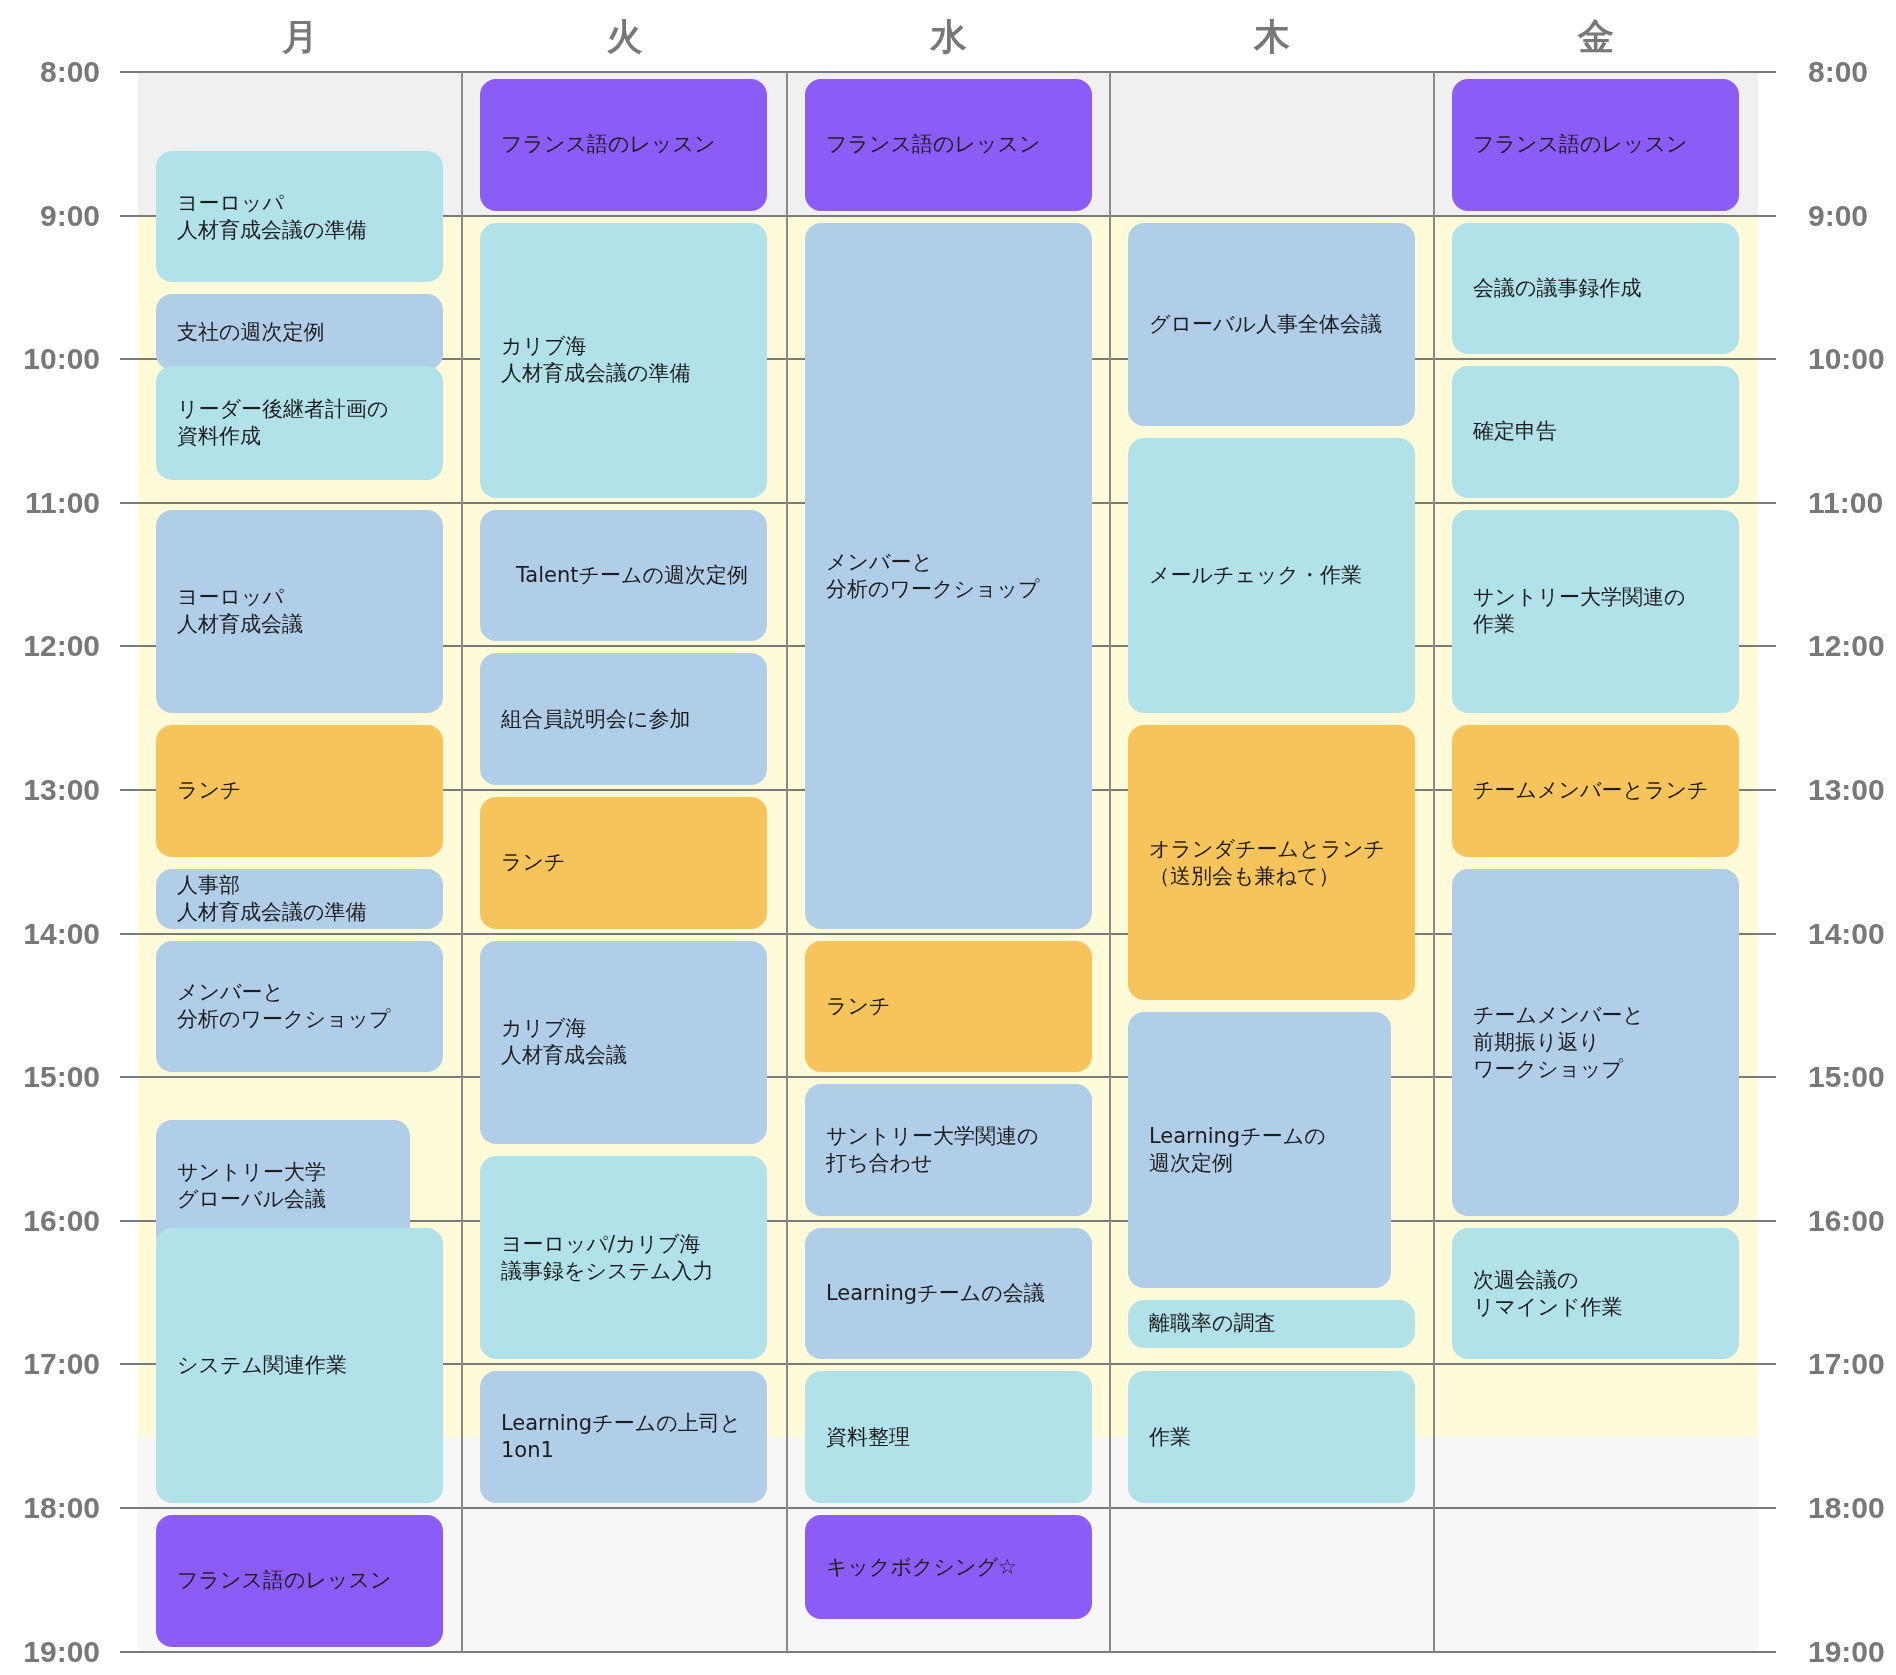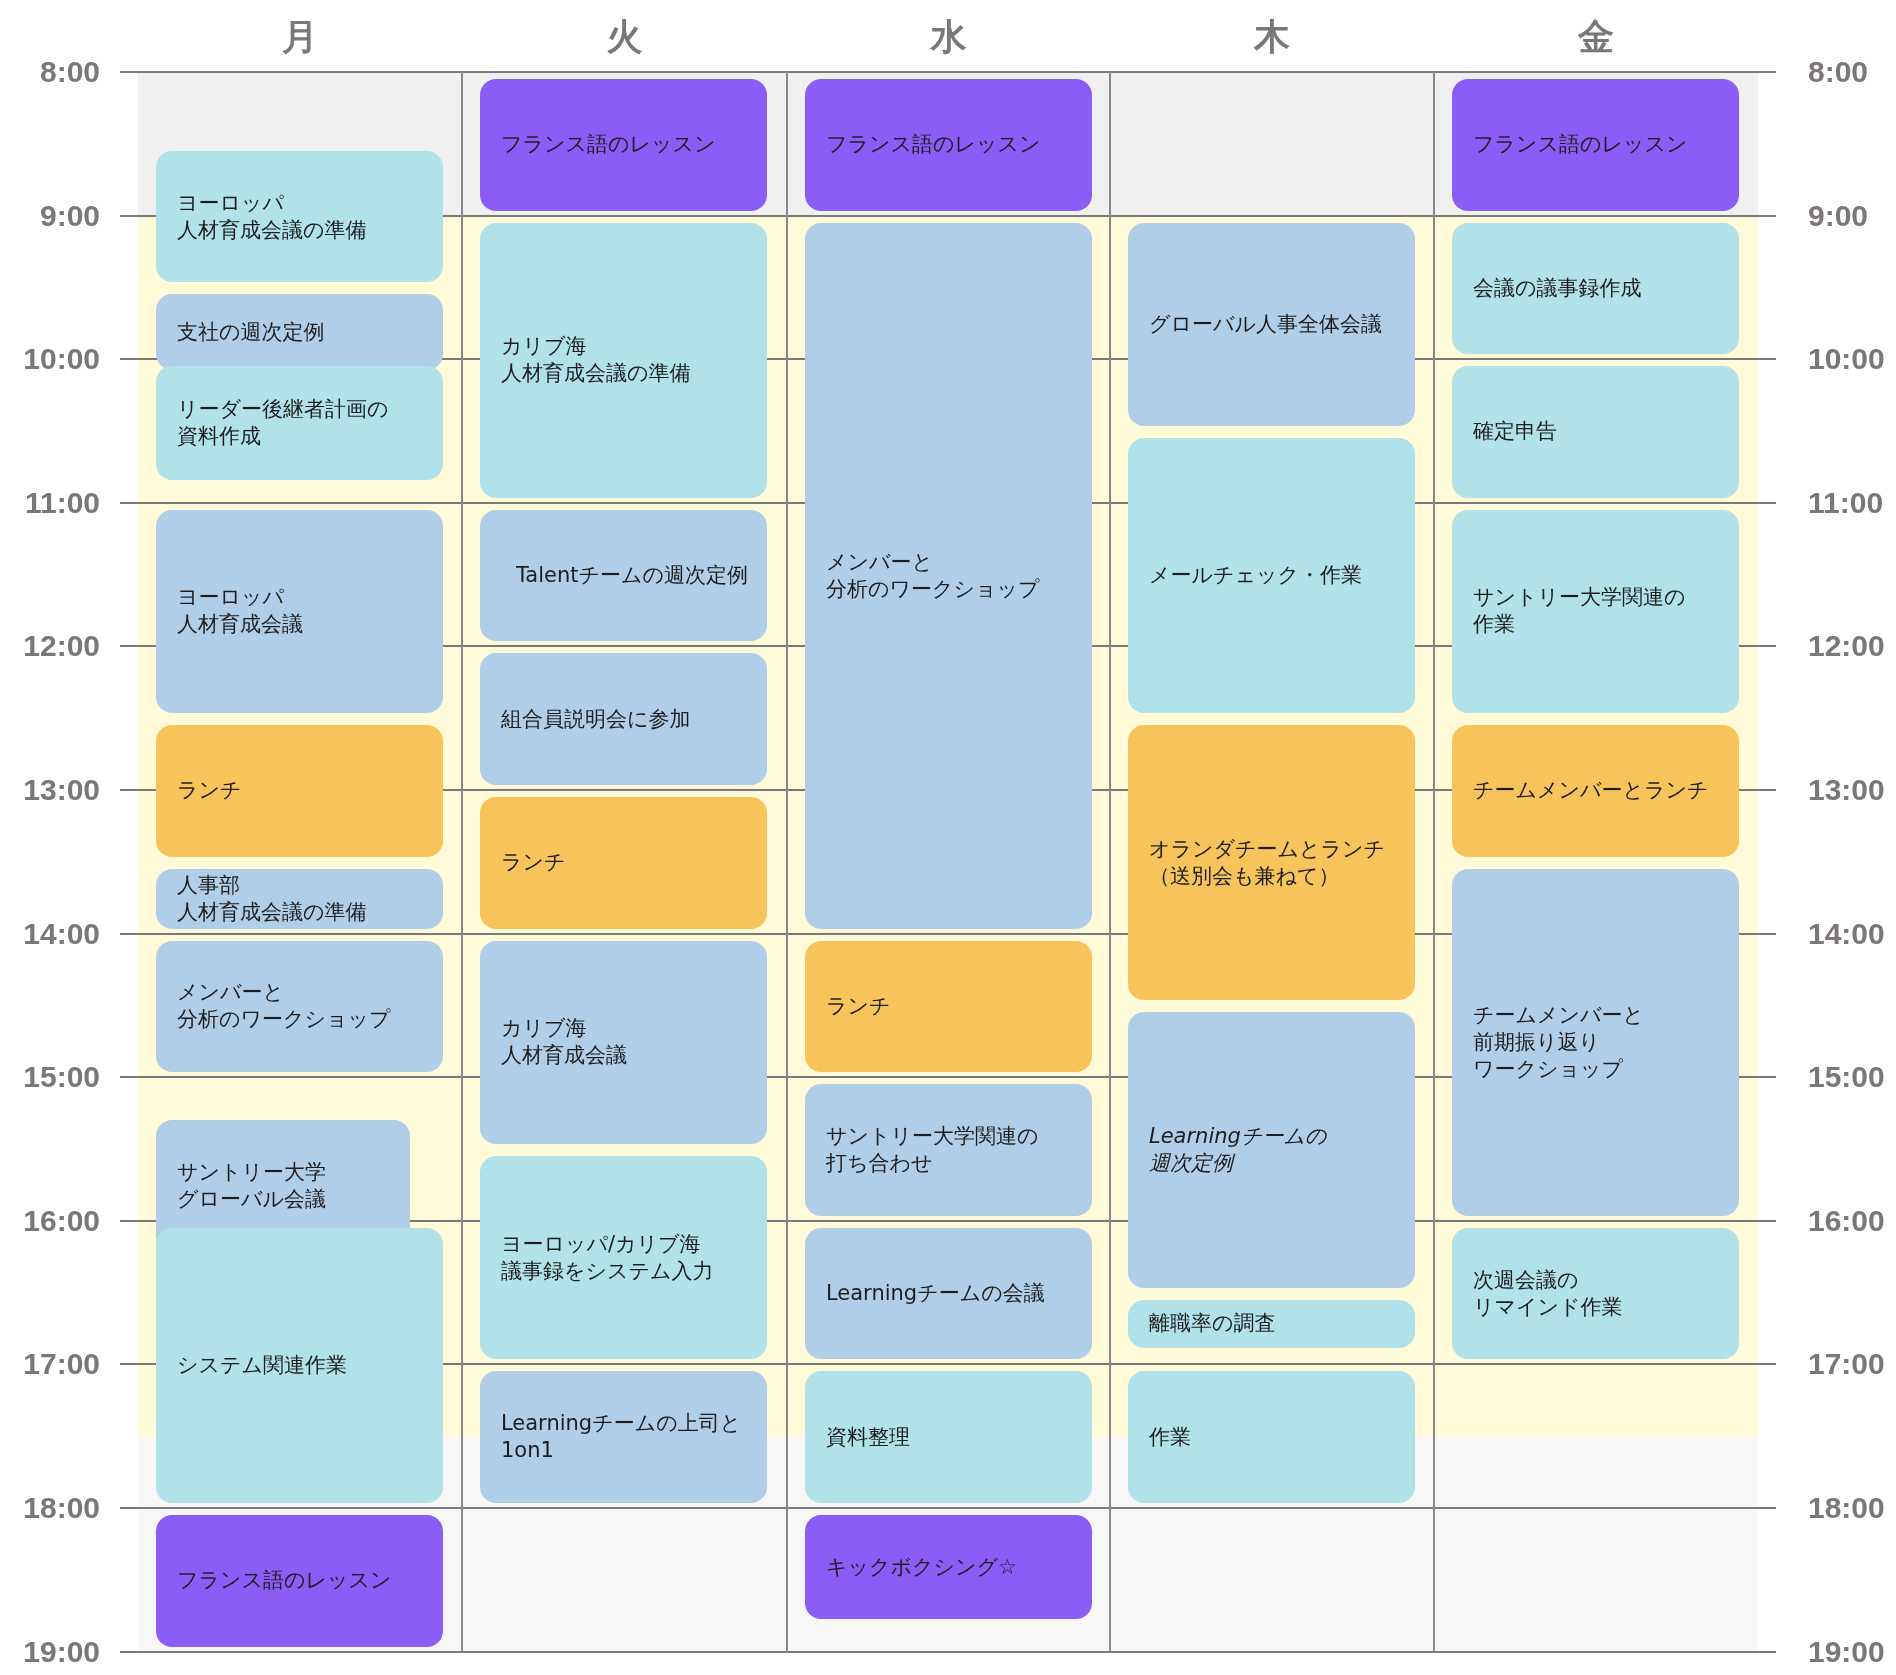--- a/index.html
+++ b/index.html
@@ -124,21 +124,21 @@
       <div class="event orange" style="left: 805px; width: 287px; top: 940.6px; height: 131.6px;"><span>ランチ</span></div>
       <div class="event blue" style="left: 805px; width: 287px; top: 1084.2px; height: 131.6px;"><span>サントリー大学関連の
 打ち合わせ</span></div>
       <div class="event blue" style="left: 805px; width: 287px; top: 1227.8px; height: 131.6px;"><span>Learningチームの会議</span></div>
       <div class="event teal" style="left: 805px; width: 287px; top: 1371.4px; height: 131.6px;"><span>資料整理</span></div>
       <div class="event pink" style="left: 805px; width: 287px; top: 1515px; height: 104px;"><span>キックボクシング☆</span></div>
       <div class="event blue" style="left: 1128px; width: 287px; top: 222.6px; height: 203.4px;"><span>グローバル人事全体会議</span></div>
       <div class="event teal" style="left: 1128px; width: 287px; top: 438px; height: 275.2px;"><span>メールチェック・作業</span></div>
       <div class="event orange" style="left: 1128px; width: 287px; top: 725.2px; height: 275.2px;"><span>オランダチームとランチ
 （送別会も兼ねて）</span></div>
-      <div class="event blue" style="left: 1128px; width: 287px; top: 1012.4px; height: 275.2px; font-style: italic;"><span>Learningチームの
+      <div class="event blue" style="left: 1128px; width: 263px; top: 1012.4px; height: 275.2px;"><span>Learningチームの
 週次定例</span></div>
       <div class="event teal" style="left: 1128px; width: 287px; top: 1299.6px; height: 48px;"><span>離職率の調査</span></div>
       <div class="event teal" style="left: 1128px; width: 287px; top: 1371.4px; height: 131.6px;"><span>作業</span></div>
       <div class="event pink" style="left: 1452px; width: 287px; top: 79px; height: 131.6px;"><span>フランス語のレッスン</span></div>
       <div class="event teal" style="left: 1452px; width: 287px; top: 222.6px; height: 131.6px;"><span>会議の議事録作成</span></div>
       <div class="event teal" style="left: 1452px; width: 287px; top: 366.2px; height: 131.6px;"><span>確定申告</span></div>
       <div class="event teal" style="left: 1452px; width: 287px; top: 509.8px; height: 203.4px;"><span>サントリー大学関連の
 作業</span></div>
       <div class="event orange" style="left: 1452px; width: 287px; top: 725.2px; height: 131.6px;"><span>チームメンバーとランチ</span></div>
       <div class="event blue" style="left: 1452px; width: 287px; top: 868.8px; height: 347px;"><span>チームメンバーと

